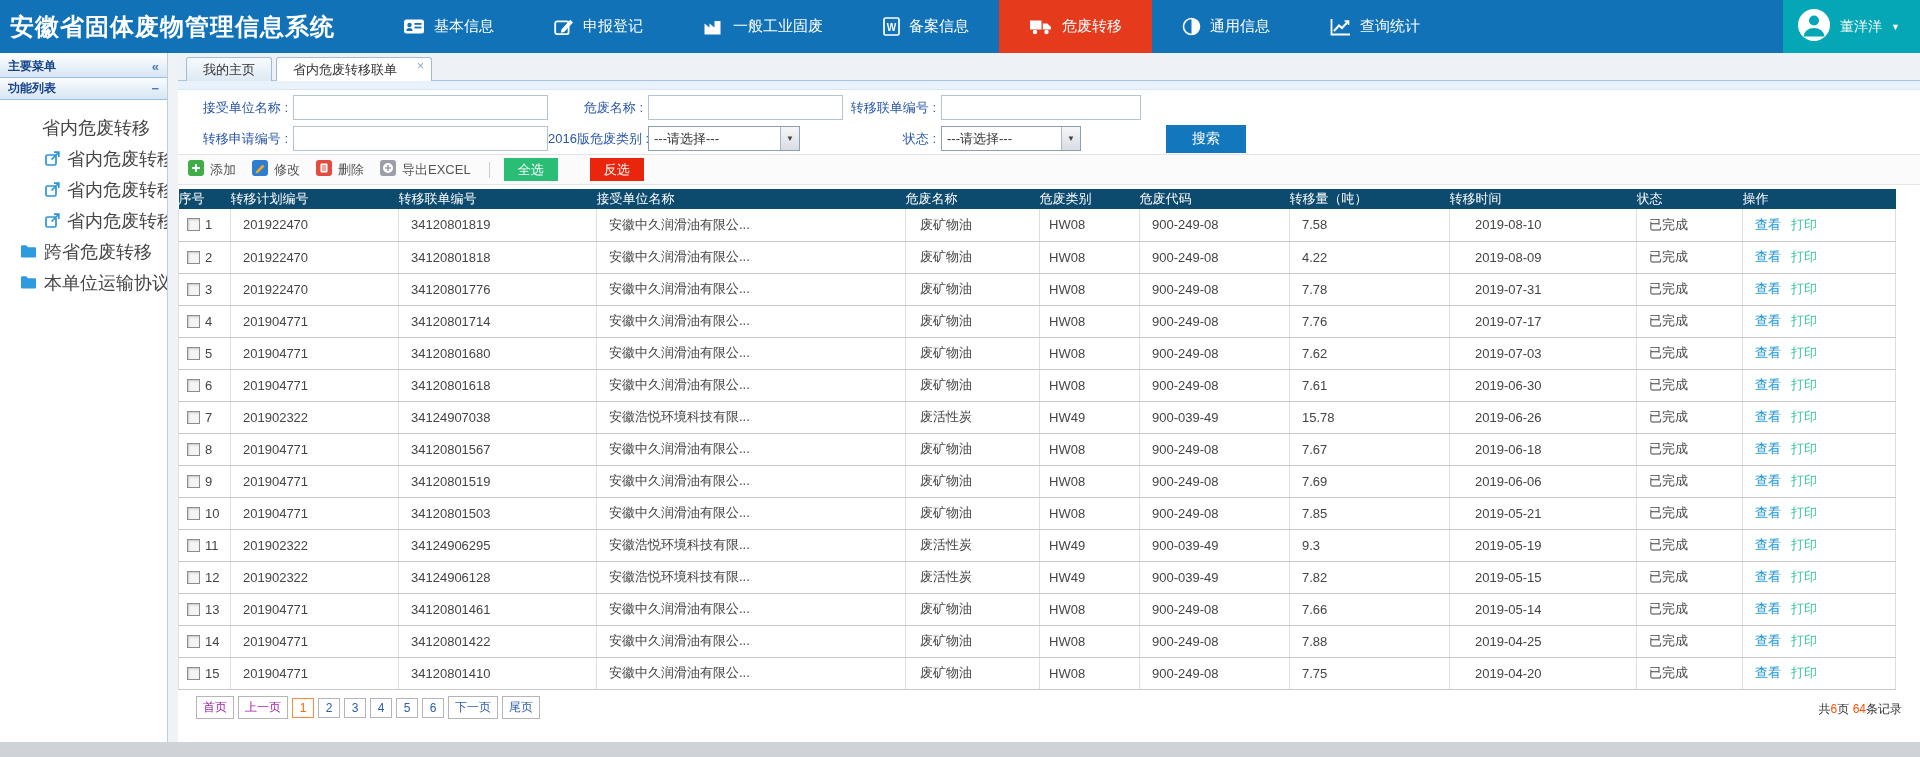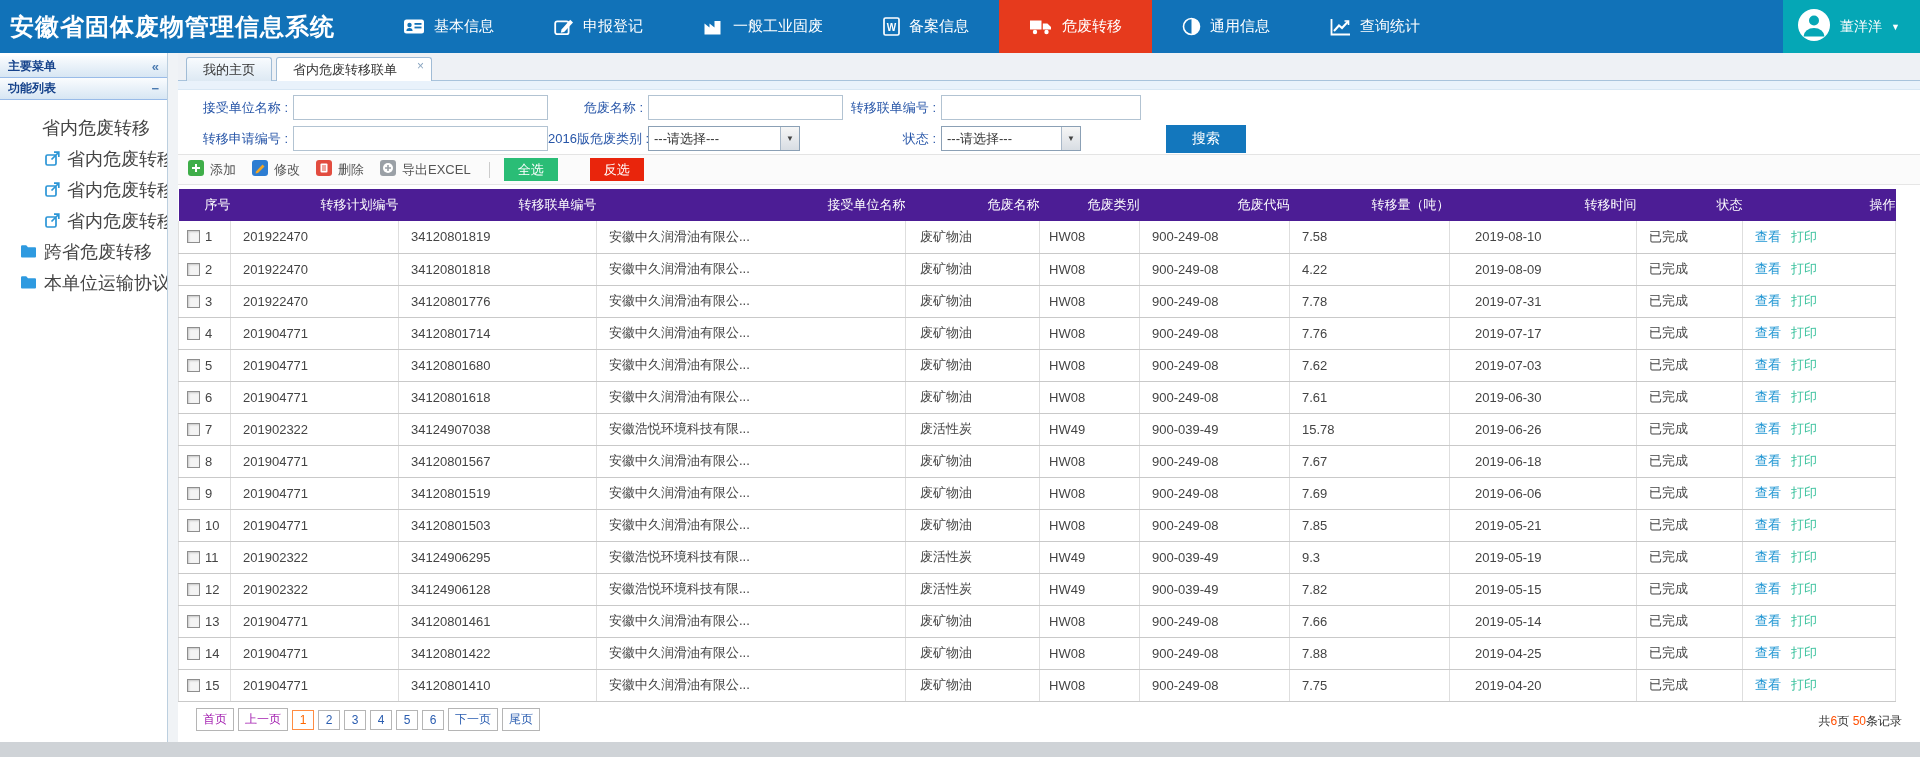--- a/index.html
+++ b/index.html
@@ -60,21 +60,21 @@
   
   .toolbar { height:30px; display:flex; align-items:center; padding-left:10px; background:#fbfbfb; border-bottom:1px solid #e6e6e6; flex:0 0 auto; }
   .tool-btn { display:inline-flex; align-items:center; gap:6px; margin-right:16px; font-size:13px; color:#555; cursor:pointer; white-space:nowrap; }
   .tb-divider { width:1px; height:16px; background:#ccc; margin:0 14px 0 2px; }
   .btn-select-all { width:54px; height:23px; background:#2abd76; color:#fff; border:none; font-size:13px; margin-right:32px; cursor:pointer; }
   .btn-invert { width:54px; height:23px; background:#e9250c; color:#fff; border:none; font-size:13px; cursor:pointer; }
 
   
   .grid-wrap { margin-top:4px; flex:0 0 auto; }
   table.grid { border-collapse:collapse; table-layout:fixed; width:1717px; }
-  .grid th { background:#4c1d95; color:#fff; font-size:13px; font-weight:normal; height:32px; text-align:right; overflow:hidden; white-space:nowrap; }
+  .grid th { background:#0c4a6e; color:#fff; font-size:13px; font-weight:normal; height:20px; text-align:left; overflow:hidden; white-space:nowrap; }
   .grid td { height:32px; border-right:1px solid #dedede; border-left:1px solid #dedede; border-bottom:1px solid #c9c9c9;
              font-size:13px; color:#444; padding-left:12px; white-space:nowrap; overflow:hidden; background:#fff; }
   .grid td.c-seq { padding-left:8px; }
   .grid td.c-waste { padding-left:14px; }
   .grid td.c-cat { padding-left:9px; }
   .grid td.c-date { padding-left:25px; }
   .cb { display:inline-block; width:13px; height:13px; border:1px solid #8e8e8e; background:#f4f4f4;
         vertical-align:-2px; margin-right:5px; box-shadow:inset 1px 1px 2px rgba(0,0,0,.18); cursor:pointer; }
   .link-view { color:#2196d3; margin-right:10px; cursor:pointer; text-decoration:none; }
   .link-print { color:#3cc29e; cursor:pointer; text-decoration:none; }
@@ -564,19 +564,19 @@
         <span class="pg ctrl-gray">上一页</span>
         <span class="pg current">1</span>
         <span class="pg ">2</span>
         <span class="pg ">3</span>
         <span class="pg ">4</span>
         <span class="pg ">5</span>
         <span class="pg ">6</span>
         <span class="pg ">下一页</span>
         <span class="pg ">尾页</span>
         <span class="pager-summary">
-        <span>共</span><span class="hl">6</span><span>页 </span><span class="hl">50</span><span>条记录</span>
+        <span>共</span><span class="hl">6</span><span>页 </span><span class="hl">64</span><span>条记录</span>
       </span>
     </div>
   </main>
 </div>
 
 <div class="bottom-bar"></div>
 
 </body></html>

